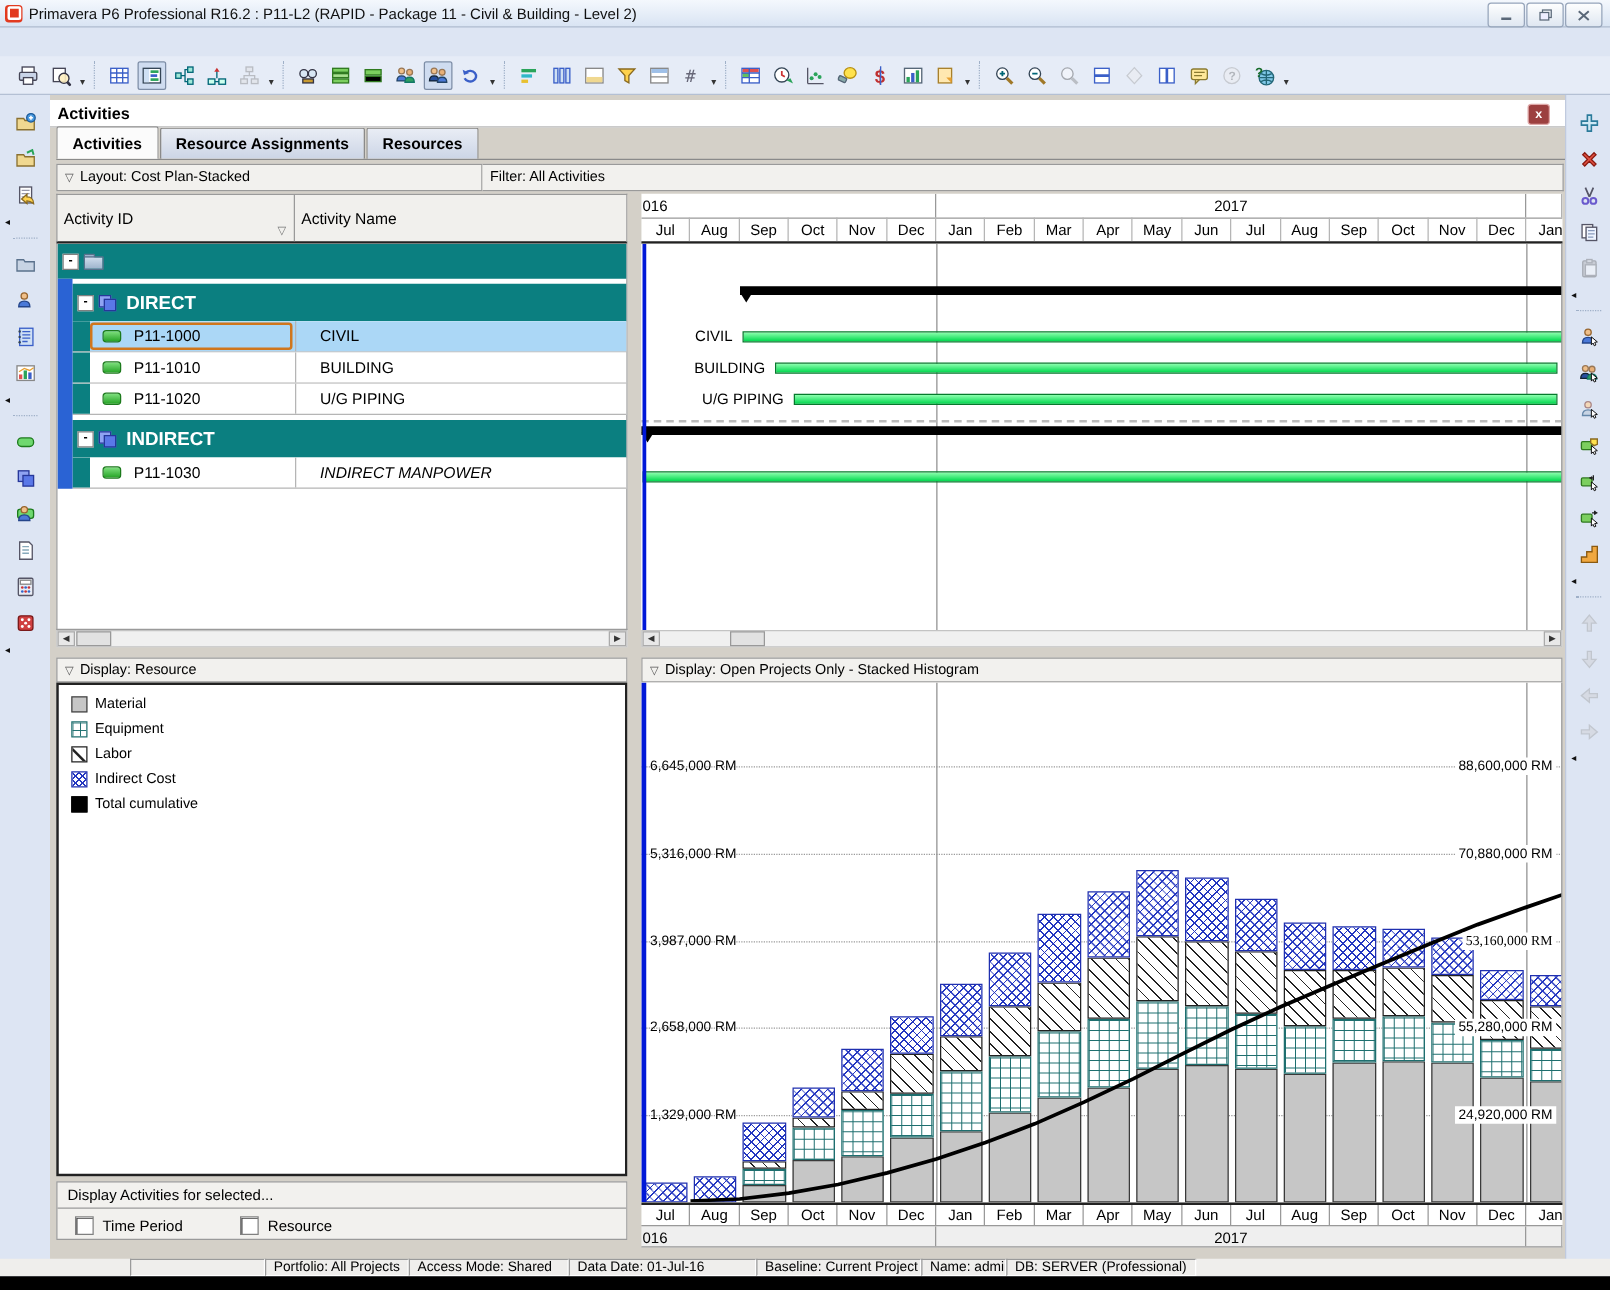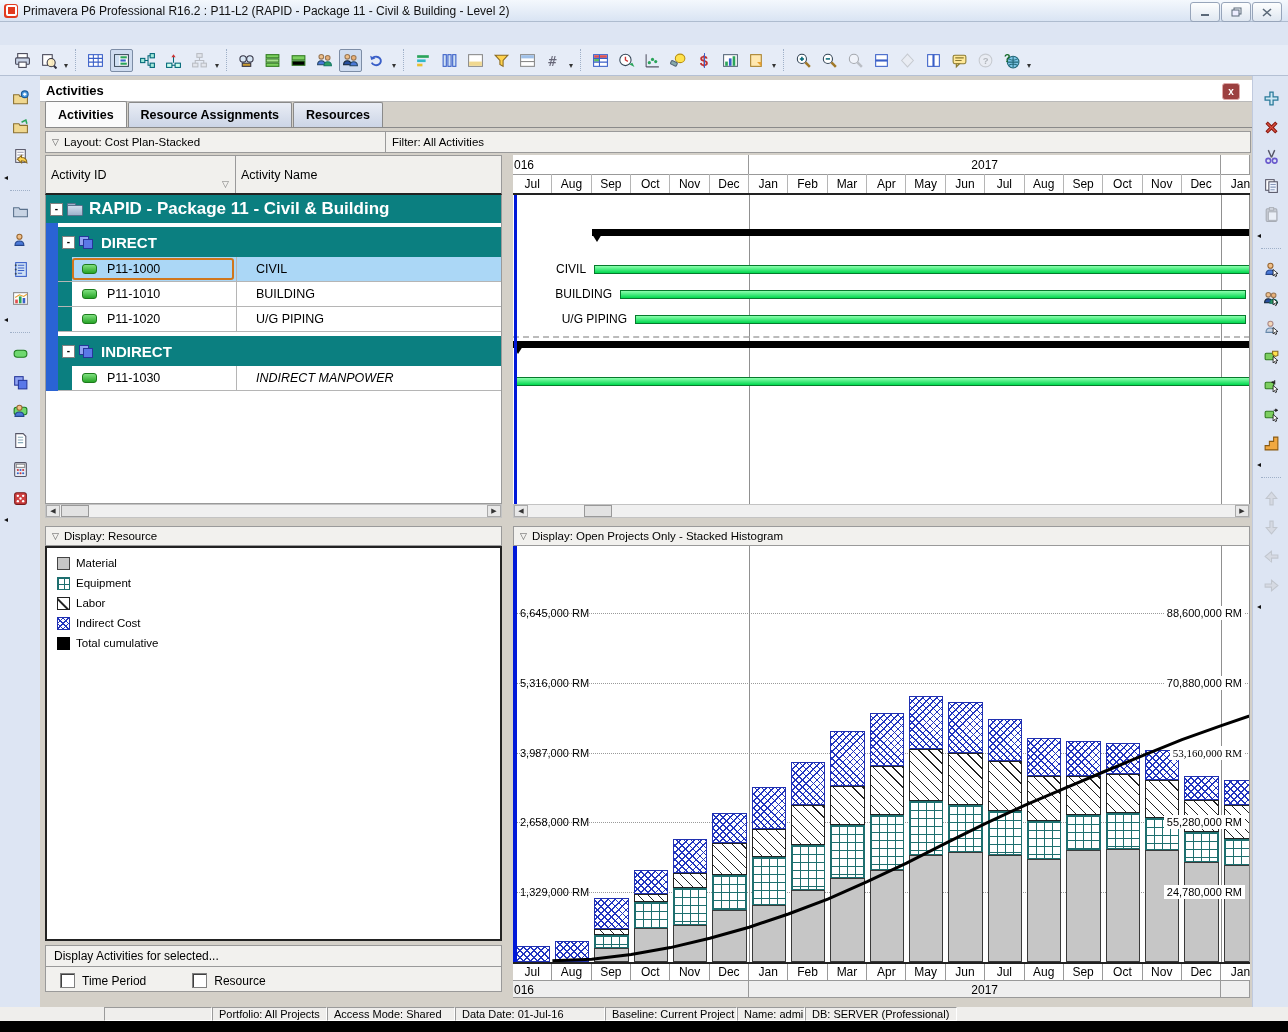--- a/index.html
+++ b/index.html
@@ -686,21 +686,20 @@
         <div class="mcell" style="left: 708.3px; width: 39.35px;">Jan</div>
       </div>
     </div>
 
   <div class="abs vsplit" style="left:502px;top:155px;width:11px;height:363px;"></div>
 
   <div class="abs tbody" id="tbody">
       <div class="row-proj" style="top: 0px; height: 28px; font: bold 17px &quot;Liberation Sans&quot;, sans-serif; padding-left: 4px;">
         <span class="minusbox">-</span>
         <span class="foldericon" style="margin-right:6px;"></span>
-        <span>RAPID - Package 11 - Civil &amp; Building</span>
       </div>
       <div class="row-group" style="top: 32px; height: 30px; font: bold 15px &quot;Liberation Sans&quot;, sans-serif; padding-left: 4px;">
         <span class="minusbox">-</span>
         <span class="wbsicon" style="margin-right:8px;">
           <i></i>
           <i></i>
         </span>
         <span>DIRECT</span>
       </div>
       <div class="row-act selected" style="top: 62px; height: 25px;">
@@ -908,21 +907,21 @@
       </svg>
       <div class="ticklabel" style="left: 7px; top: 60px;">6,645,000 RM</div>
       <div class="ticklabel" style="left: 7px; top: 129.8px;">5,316,000 RM</div>
       <div class="ticklabel" style="left: 7px; top: 199.6px;">3,987,000 RM</div>
       <div class="ticklabel" style="left: 7px; top: 269.4px;">2,658,000 RM</div>
       <div class="ticklabel" style="left: 7px; top: 339px;">1,329,000 RM</div>
       <div class="ticklabel right" style="right: 4px; top: 60px;">88,600,000 RM</div>
       <div class="ticklabel right" style="right: 4px; top: 129.8px;">70,880,000 RM</div>
       <div class="ticklabel right" style="right: 4px; top: 199.6px; font-family: Liberation Serif, serif;">53,160,000 RM</div>
       <div class="ticklabel right" style="right: 4px; top: 269.4px;">55,280,000 RM</div>
-      <div class="ticklabel right" style="right: 4px; top: 339.2px;">24,780,000 RM</div>
+      <div class="ticklabel right" style="right: 4px; top: 339.2px;">24,920,000 RM</div>
       <div class="axisblue"></div>
     </div>
   <div class="chartfooter-m" id="footm">
       <div class="fcell" style="left: 0px; width: 39.35px;">Jul</div>
       <div class="fcell" style="left: 39.35px; width: 39.35px;">Aug</div>
       <div class="fcell" style="left: 78.7px; width: 39.35px;">Sep</div>
       <div class="fcell" style="left: 118.05px; width: 39.35px;">Oct</div>
       <div class="fcell" style="left: 157.4px; width: 39.35px;">Nov</div>
       <div class="fcell" style="left: 196.75px; width: 39.35px;">Dec</div>
       <div class="fcell" style="left: 236.1px; width: 39.35px;">Jan</div>

